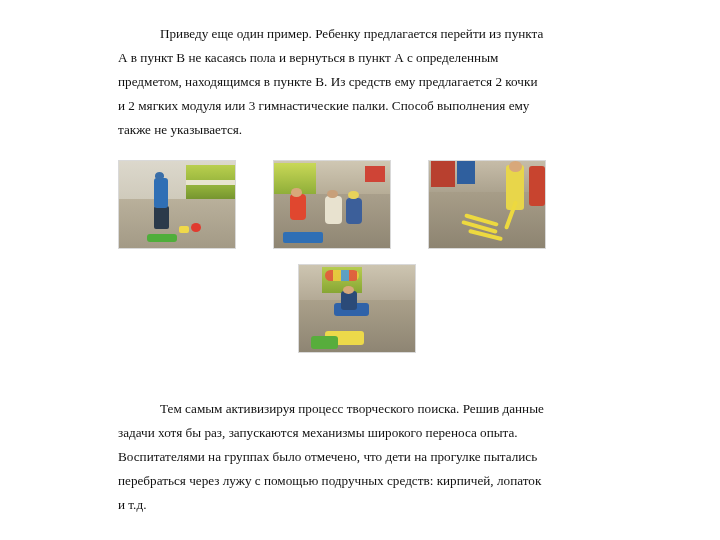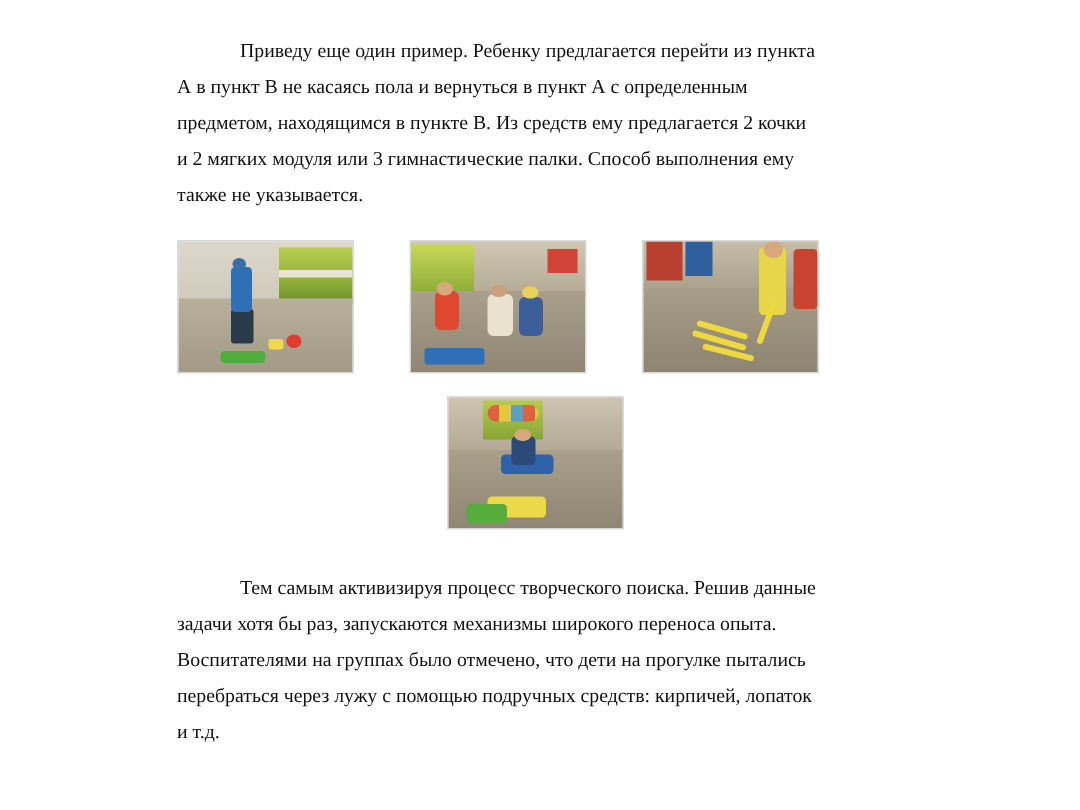--- a/index.html
+++ b/index.html
@@ -215,21 +215,21 @@
   }
   .p4 .boy4 {
     position: absolute; left: 36%; top: 30%; width: 14%; height: 22%;
     background: #2b4a78; border-radius: 3px;
   }
   .p4 .boy4h {
     position: absolute; left: 38%; top: 24%; width: 9%; height: 9%;
     background: #d8a87a; border-radius: 50%;
   }
   .para-bottom {
-    margin-top: 27px;
+    margin-top: 44px;
     font-family: Liberation Serif, serif;
   }
 </style>
 </head>
 <body>
 
 <div class="page">
 
   <p class="para"><span class="indent"></span><span>Приведу еще один пример. Ребенку предлагается перейти из пункта А в пункт В не касаясь пола и вернуться в пункт А с определенным предметом, находящимся в пункте В.  Из средств ему предлагается 2 кочки и 2 мягких модуля или 3 гимнастические палки. Способ выполнения ему также не указывается.</span></p>
 

